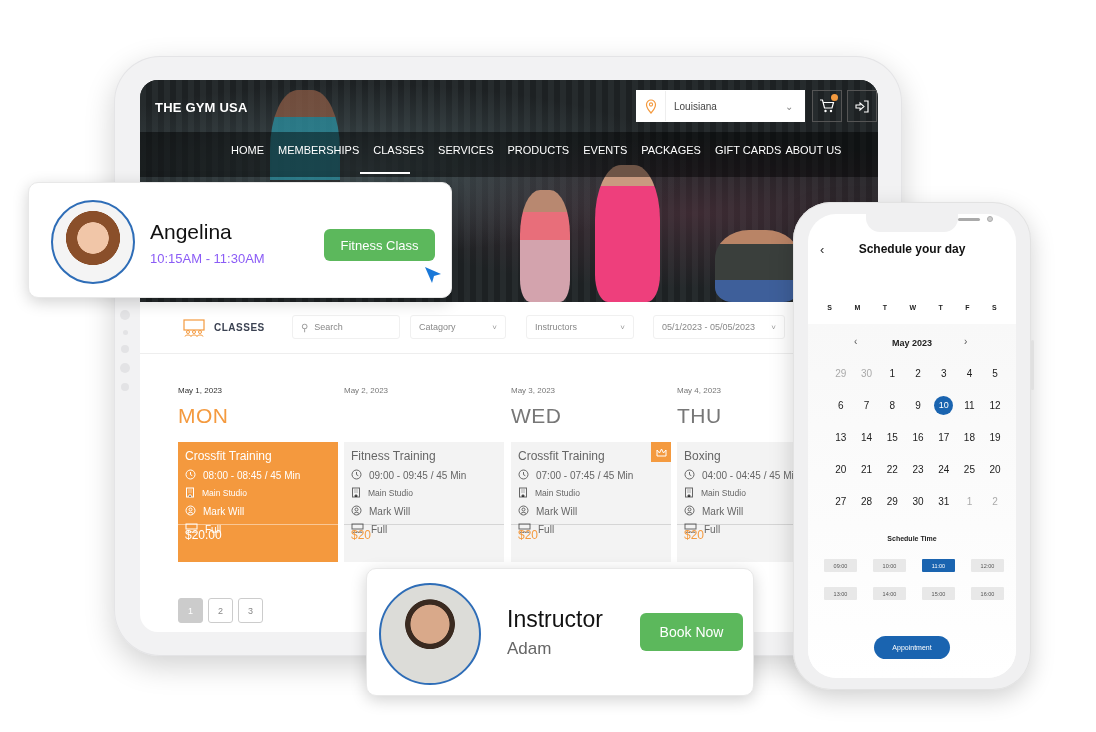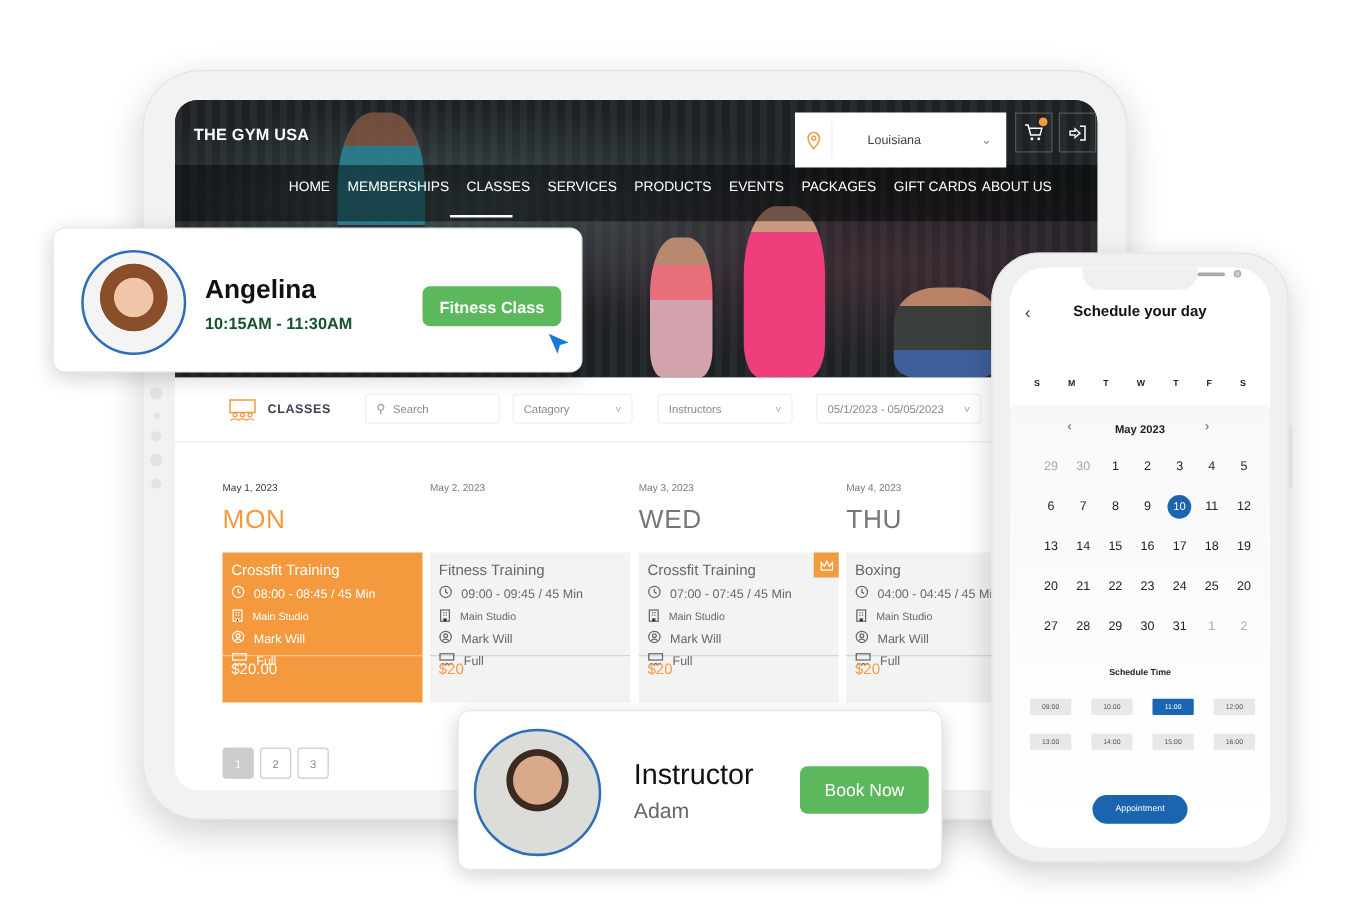--- a/index.html
+++ b/index.html
@@ -19,21 +19,21 @@
  radial-gradient(ellipse at 75% 60%, rgba(120,60,80,.35) 0%, rgba(0,0,0,0) 40%),
  repeating-linear-gradient(90deg, #262b2d 0 6px, #1d2123 6px 12px),
  linear-gradient(180deg,#1a1e20,#2b3134);}
 .hero-bar{position:absolute;left:0;top:52px;width:738px;height:45px;background:rgba(0,0,0,.45);}
 .person{position:absolute;border-radius:40% 40% 20% 20%;}
 .p1{left:130px;top:10px;width:70px;height:150px;background:linear-gradient(180deg,#8a5a44 0 18%,#2a8fa0 18% 60%,#2b2b2b 60%);opacity:.75}
 .p2{left:380px;top:110px;width:50px;height:112px;background:linear-gradient(180deg,#b88870 0 20%,#e86e7a 20% 45%,#d3a3ad 45%);}
 .p3{left:455px;top:85px;width:65px;height:137px;background:linear-gradient(180deg,#c99a80 0 15%,#ee3f7c 15% 100%);}
 .p4{left:575px;top:150px;width:85px;height:72px;background:linear-gradient(180deg,#b98466 0 20%,#3a3f3c 20% 70%,#3e5f9a 70%);}
 .brand{position:absolute;left:15px;top:20px;color:#fff;font-weight:bold;font-size:13px;letter-spacing:.2px;}
-.loc{position:absolute;left:496px;top:10px;width:169px;height:44px;background:#fff;display:flex;align-items:center;gap:20px;}
+.loc{position:absolute;left:496px;top:10px;width:169px;height:32px;background:#fff;display:flex;align-items:center;}
 .loc .pin{width:30px;height:30px;display:flex;align-items:center;justify-content:center;border-right:1px solid #eee}
 .loc .txt{flex:1;padding-left:8px;font-size:10px;color:#444}
 .loc .chev{width:20px;color:#888;font-size:10px}
 .iconbox{position:absolute;top:10px;width:30px;height:32px;border:1px solid #555;display:flex;align-items:center;justify-content:center;color:#fff;}
 .cart{left:672px}
 .login{left:707px}
 .badge{position:absolute;right:3px;top:3px;width:7px;height:7px;border-radius:50%;background:#f49a3f;}
 .nav{position:absolute;left:91px;top:64px;display:flex;gap:0;}
 .nav span{color:#fff;font-size:11px;margin-right:14px;white-space:nowrap;}
 .nav-underline{position:absolute;left:220px;top:92px;width:50px;height:2px;background:#fff;}
@@ -64,27 +64,27 @@
 .card .price{position:absolute;left:0;right:0;bottom:0;height:38px;border-top:1px solid rgba(0,0,0,.12);padding:3px 7px;font-size:12px;color:#f49a3f;}
 .card.active .price{color:#fff;border-top:1px solid rgba(255,255,255,.45)}
 .crown{position:absolute;right:0;top:0;width:20px;height:20px;background:#f49a3f;display:flex;align-items:center;justify-content:center;}
 
 .pager{position:absolute;top:518px;left:38px;display:flex;gap:5px}
 .pager span{width:25px;height:25px;border:1px solid #ccc;border-radius:3px;display:flex;align-items:center;justify-content:center;font-size:9px;color:#888;background:#fff}
 .pager span.on{background:#ccc;color:#fff;border-color:#ccc}
 
 
 .float{position:absolute;background:#fff;border-radius:10px;box-shadow:0 4px 16px rgba(0,0,0,.18);border:1px solid #e8e8e8;}
-.f1{left:42px;top:182px;width:424px;height:116px;font-weight:bold;}
+.f1{left:28px;top:182px;width:424px;height:116px;}
 .f2{left:366px;top:568px;width:388px;height:128px;}
 .avatar{position:absolute;border-radius:50%;border:2px solid #2e6db7;overflow:hidden;}
 .f1 .avatar{left:22px;top:17px;width:84px;height:84px;background:radial-gradient(circle at 50% 45%,#f1c6a8 0 26%,#8a4f2a 27% 45%,#f4f4f4 46%);}
 .f2 .avatar{left:12px;top:14px;width:102px;height:102px;background:radial-gradient(circle at 50% 40%,#d9a98a 0 25%,#3a2a20 26% 32%,#dcdcd8 33% 55%),linear-gradient(0deg,#1b1b1b 0 30%,#dcdcd8 30%);}
 .name1{position:absolute;left:121px;top:37px;font-size:21px;color:#111;}
-.time1{position:absolute;left:121px;top:68px;font-size:13px;color:#14532d;}
+.time1{position:absolute;left:121px;top:68px;font-size:13px;color:#8b5cf6;}
 .btn-green{position:absolute;background:#5cb85c;color:#fff;border-radius:6px;display:flex;align-items:center;justify-content:center;}
 .f1 .btn-green{left:295px;top:46px;width:111px;height:32px;font-size:13px;}
 .f2 .btn-green{left:273px;top:44px;width:103px;height:38px;font-size:14px;}
 .cursor{position:absolute;left:394px;top:82px;}
 .name2{position:absolute;left:140px;top:37px;font-size:23px;color:#111;}
 .sub2{position:absolute;left:140px;top:70px;font-size:17px;color:#666;}
 
 
 .phone{position:absolute;left:793px;top:202px;width:238px;height:488px;background:#f0f0f1;border-radius:38px;box-shadow:0 8px 24px rgba(0,0,0,.18), inset 0 0 0 1px #e2e2e2;}
 .pscreen{position:absolute;left:808px;top:214px;width:208px;height:464px;background:#fff;border-radius:28px;overflow:hidden;}

